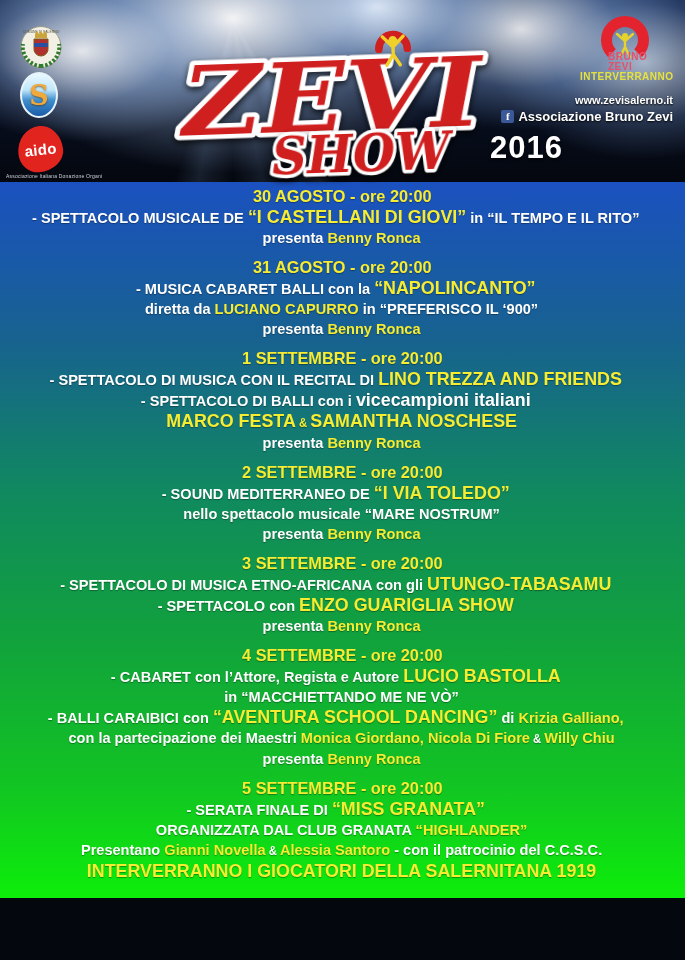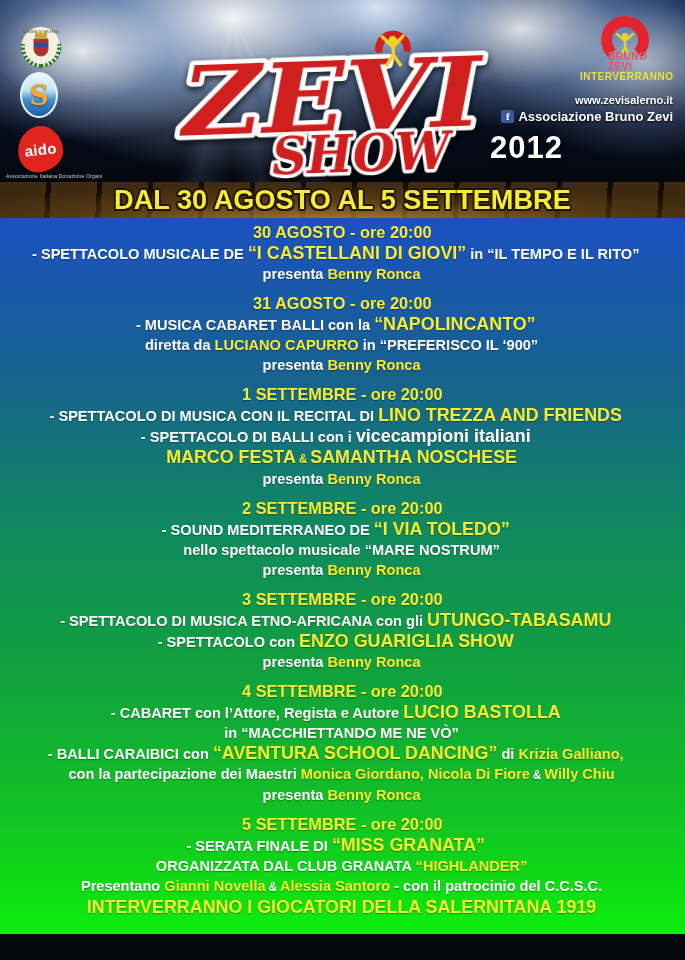--- a/index.html
+++ b/index.html
@@ -133,21 +133,21 @@
           <text x="92" y="146" font-size="52" textLength="178" lengthAdjust="spacingAndGlyphs" fill="#d01f1f" stroke="#ffffff" stroke-width="7" stroke-linejoin="round" paint-order="stroke" style="filter:drop-shadow(0 3px 3px rgba(0,0,0,.75))">SHOW</text>
         </g>
         <g transform="translate(196,-2) scale(0.95)">
           <path d="M7 28 A 15 15 0 1 1 37 28" fill="none" stroke="#d01f1f" stroke-width="8" stroke-linecap="round"></path>
           <circle cx="22" cy="19" r="4.5" fill="#f2d02a"></circle>
           <path d="M22 23 v11 M22 26 L11 15 M22 26 L33 15 M22 34 L15 45 M22 34 L29 45" fill="none" stroke="#f2d02a" stroke-width="3.6" stroke-linecap="round"></path>
         </g>
       </svg>
     </div>
 
-    <div class="year">2012</div>
+    <div class="year">2016</div>
 
     <div class="assoc-arc"></div>
     <div class="assoc-man">
       <svg width="22" height="26" viewBox="0 0 22 26">
         <circle cx="11" cy="4" r="3" fill="#e6d32b"></circle>
         <path d="M11 7 v8 M11 9 L3 2 M11 9 L19 2 M11 15 L6 25 M11 15 L16 25" fill="none" stroke="#e6d32b" stroke-width="2.4" stroke-linecap="round"></path>
       </svg>
     </div>
     <div class="assoc-text">
       <span class="r">BRUNO</span>
@@ -155,23 +155,20 @@
       <span class="yl">INTERVERRANNO</span>
     </div>
 
     <div class="website">www.zevisalerno.it</div>
     <div class="fb-row">
       <div class="fb-icon">f</div>
       <div class="fb-label">Associazione Bruno Zevi</div>
     </div>
   </div>
 
-  <div class="dates-band">
-    <div class="dates">DAL 30 AGOSTO AL 5 SETTEMBRE</div>
-  </div>
 
 
   <div class="program-area">
     <div class="entries" id="entries">
         <div class="entry">
           <div class="date">30 AGOSTO - ore 20:00</div>
           <div class="line"><span class="seg seg-w">- SPETTACOLO MUSICALE DE </span><span class="seg seg-Y">“I CASTELLANI DI GIOVI”</span><span class="seg seg-w"> in “IL TEMPO E IL RITO”</span></div>
           <div class="line ind"><span class="seg seg-w">presenta </span><span class="seg seg-y">Benny Ronca</span></div>
         </div>
         <div class="entry">

